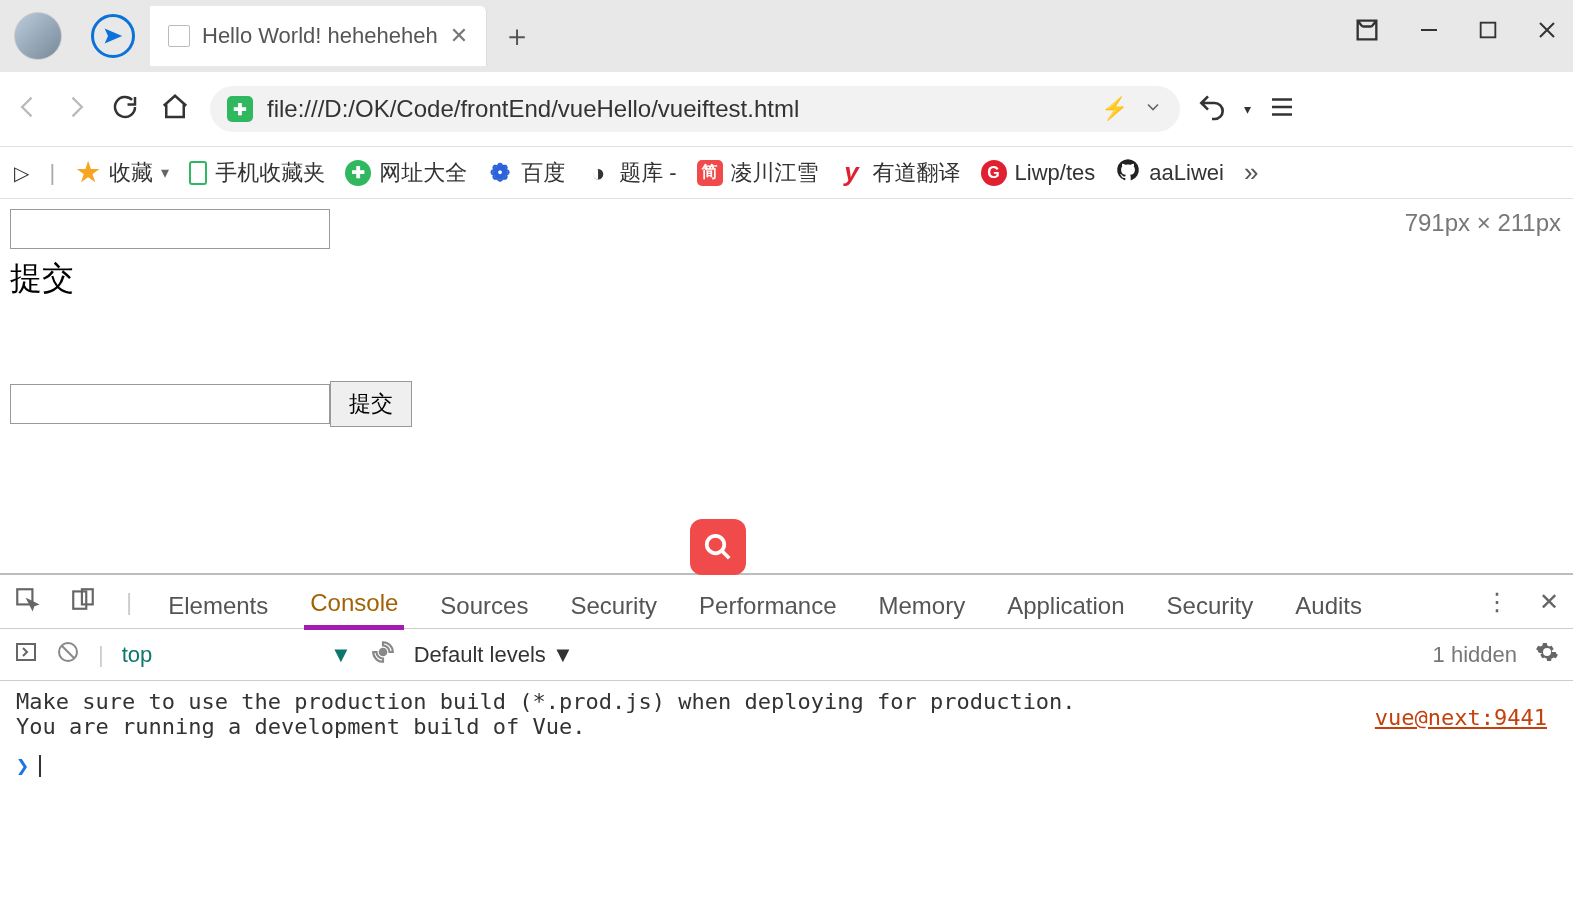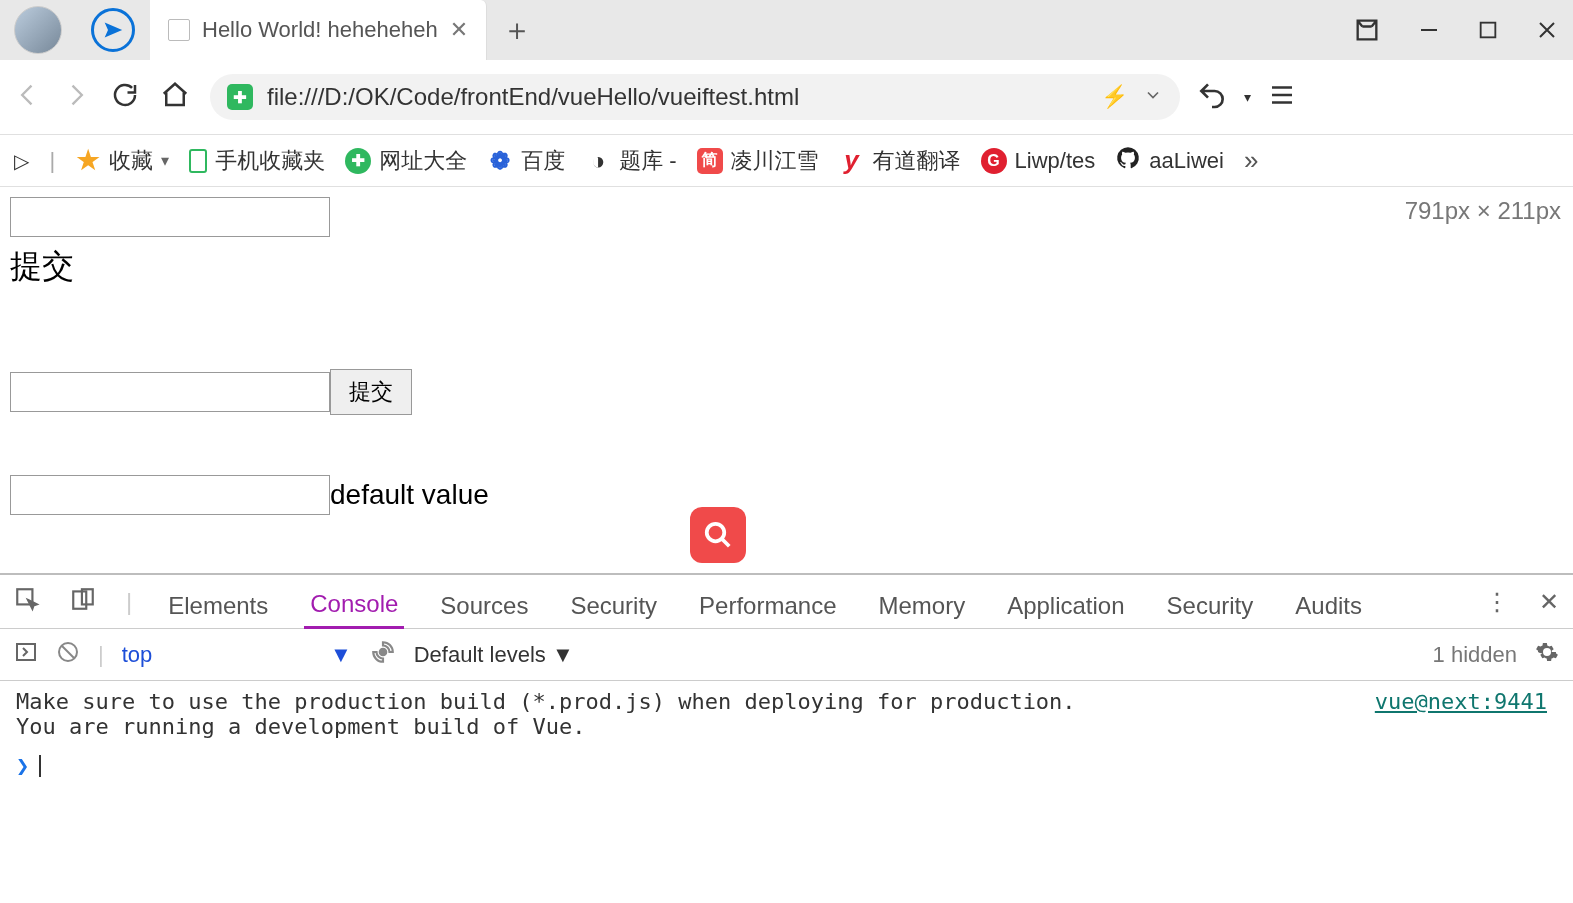--- a/index.html
+++ b/index.html
@@ -1,19 +1,19 @@
 <!DOCTYPE html>
 <html><head>
   <meta charset="utf-8">
   <style>
     * { margin: 0; padding: 0; box-sizing: border-box; }
     body { font-family: "Microsoft YaHei", Arial, sans-serif; background: #fff; width: 1573px; height: 903px; overflow: hidden; display: flex; flex-direction: column; }
     
     
-    .titlebar { height: 60px; background: #e8e8e8; display: flex; align-items: center; position: relative; }
+    .titlebar { height: 72px; background: #e8e8e8; display: flex; align-items: center; position: relative; }
     .avatar-wrap { width: 75px; height: 60px; display: flex; align-items: center; justify-content: center; background: #e8e8e8; }
     .avatar { width: 48px; height: 48px; border-radius: 50%; background: linear-gradient(135deg,#bcd 0%, #789 100%); border: 1px solid #ccc; }
     .compass-btn { width: 75px; height: 60px; display:flex; align-items:center; justify-content:center; }
     .compass { width: 44px; height: 44px; border-radius: 50%; border: 3px solid #0a72d8; display:flex; align-items:center; justify-content:center; }
     .compass svg { fill:#0a72d8; }
     .tab { height: 60px; background: #fff; display:flex; align-items:center; gap:12px; padding: 0 18px; border-right: 1px solid #ddd; border-top-right-radius: 6px; max-width: 370px; }
     .tab-favicon { width:22px; height:22px; border:1px solid #bbb; border-radius:2px; }
     .tab-title { font-size: 22px; color:#555; white-space:nowrap; overflow:hidden; text-overflow:ellipsis; max-width: 240px; }
     .tab-close { color:#777; font-size:22px; }
     .newtab { width:60px; height:60px; display:flex; align-items:center; justify-content:center; font-size:30px; color:#555; }
@@ -46,31 +46,31 @@
     .block2 button { height:46px; padding:0 18px; font-size:22px; background:#efefef; border:1px solid #999; }
     .block3 { margin-top:60px; display:flex; align-items:center; font-size:28px; }
     .dim-overlay { position:absolute; top:10px; right:12px; color:#777; font-size:24px; }
     .search-fab { position:absolute; left:690px; top:320px; width:56px; height:56px; background:#f04a4a; border-radius:12px; display:flex; align-items:center; justify-content:center; }
     .search-fab svg { stroke:#fff; fill:none; stroke-width:3; }
     
     
     .devtools { height:330px; border-top:2px solid #bdbdbd; display:flex; flex-direction:column; font-size:20px; }
     .dt-tabs { height:54px; display:flex; align-items:center; padding:0 14px; gap:30px; border-bottom:1px solid #ccc; color:#555; font-size:24px; }
     .dt-tab { padding:8px 6px;margin-top:8px; }
-    .dt-tab.active { color:#a21caf; border-bottom:3px solid #a21caf; }
+    .dt-tab.active { color:#a16207; border-bottom:5px solid #a21caf; }
     .dt-tabs .spacer { flex:1; }
     .dt-dots, .dt-close { color:#666; font-size:24px; }
     .dt-toolbar { height:52px; display:flex; align-items:center; padding:0 14px; gap:18px; border-bottom:1px solid #ccc; color:#555; font-size:22px; }
-    .dt-select { border:none; background:none; font-size:22px; color:#1d4ed8; width:230px; }
+    .dt-select { border:none; background:none; font-size:22px; color:#0f766e; width:230px; }
     .dt-filter { border:1px solid #ccc; height:32px; width:280px; padding:0 10px; background:#fff; color:#888; font-size:22px; display:flex; align-items:center; }
     .dt-levels { font-size:22px; color:#333; }
     .dt-hidden { color:#777; font-size:22px; }
     .dt-gear { color:#555; }
     .dt-console { flex:1; padding:8px 16px; font-family: Consolas, monospace; font-size:22px; color:#333; position:relative; }
-    .dt-src { position:absolute; right:26px; top:8px; text-decoration:underline; color:#0f766e; font-family: Consolas, monospace; text-align: right; }
+    .dt-src { position:absolute; right:26px; top:24px; text-decoration:underline; color:#c2410c; font-family: Consolas, monospace; text-align: right; }
     .dt-prompt { display:flex; align-items:center; gap:10px; margin-top:14px; }
     .dt-prompt .arrow { color:#1a73e8; font-weight:bold; }
     .dt-caret { width:2px; height:22px; background:#333; display:inline-block; }
     
     .svg-icon { display:inline-block; vertical-align:middle; }
   </style>
 </head>
 <body>
 
 <div class="titlebar">
@@ -211,24 +211,20 @@
   <div>
     <input type="text" style="">
     <div class="sub1">提交</div>
   </div>
 
   <div class="block2">
     <input type="text" style="">
     <button>提交</button>
   </div>
 
-  <div class="block3">
-    <input type="text" style="">
-    <span>default value</span>
-  </div>
 
   <div class="search-fab">
     <svg width="30" height="30" viewBox="0 0 24 24">
         <circle cx="10" cy="10" r="7"></circle>
         <path d="M15 15l6 6"></path>
       </svg>
   </div>
 </div>
 
 <div class="devtools">

